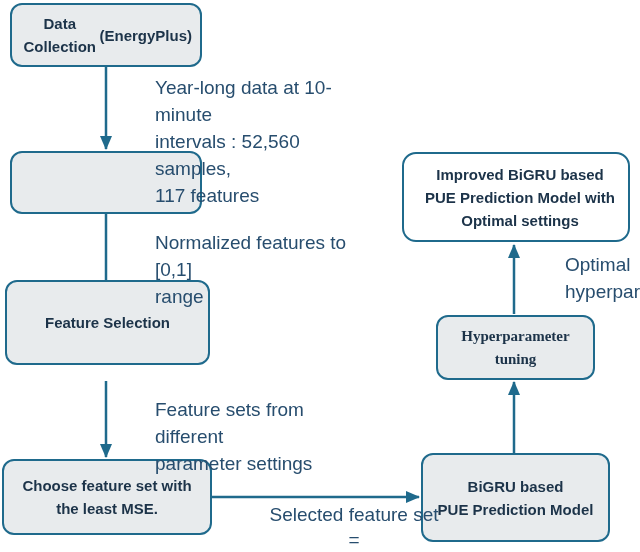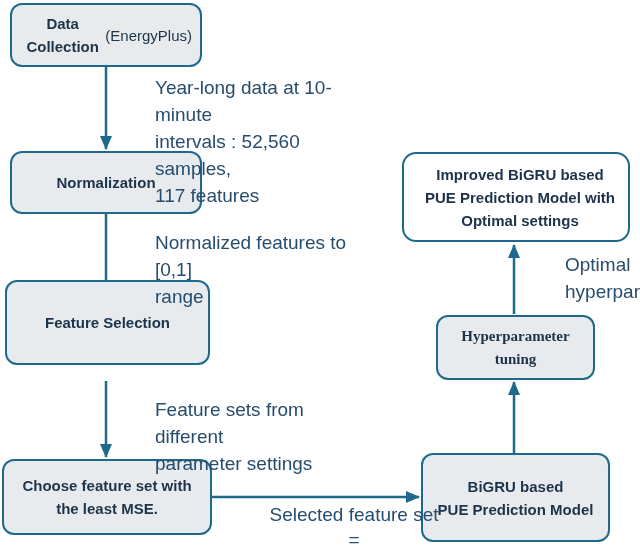--- a/index.html
+++ b/index.html
@@ -22,21 +22,21 @@
     background: var(--fill);
     border-radius: 12px;
     display: flex; flex-direction: row;
     align-items: center; justify-content: center;
     text-align: center; color: var(--title);
     font-size: 15px; line-height: 23px;
     padding: 4px 8px;
   }
   .box.white { background: var(--white-fill); border-radius: 14px; }
   .box .t { font-weight: bold; white-space: pre-line; }
-  .box .s { font-weight: normal; white-space: pre-line; }
+  .box .s { font-weight: bold; white-space: pre-line; }
   .elabel {
     position: absolute; z-index: 1;
     color: var(--label); font-size: 19px; line-height: 27px;
     white-space: pre-line;
     margin-left: 41px;
   }
   .elabel.center { text-align: center; line-height: 25px; }
 </style>
 </head>
 <body>
@@ -56,21 +56,20 @@
     <line x1="514" y1="314" x2="514" y2="245" marker-end="url(#ah)"></line>
   </g>
 </svg>
 
 <div class="box" style="left:10px; top:3px; width:192px; height:64px;">
   <div class="t">Data Collection</div>
   <div class="s">(EnergyPlus)</div>
 </div>
 
 <div class="box" style="left:10px; top:151px; width:192px; height:63px;">
-  <div class="t">Normalization</div>
 </div>
 
 <div class="box" style="left:5px; top:280px; width:205px; height:85px;">
   <div class="t">Feature Selection</div>
 </div>
 
 <div class="box" style="left:2px; top:459px; width:210px; height:76px;">
   <div class="t">Choose feature set with
 the least MSE.</div>
 </div>

